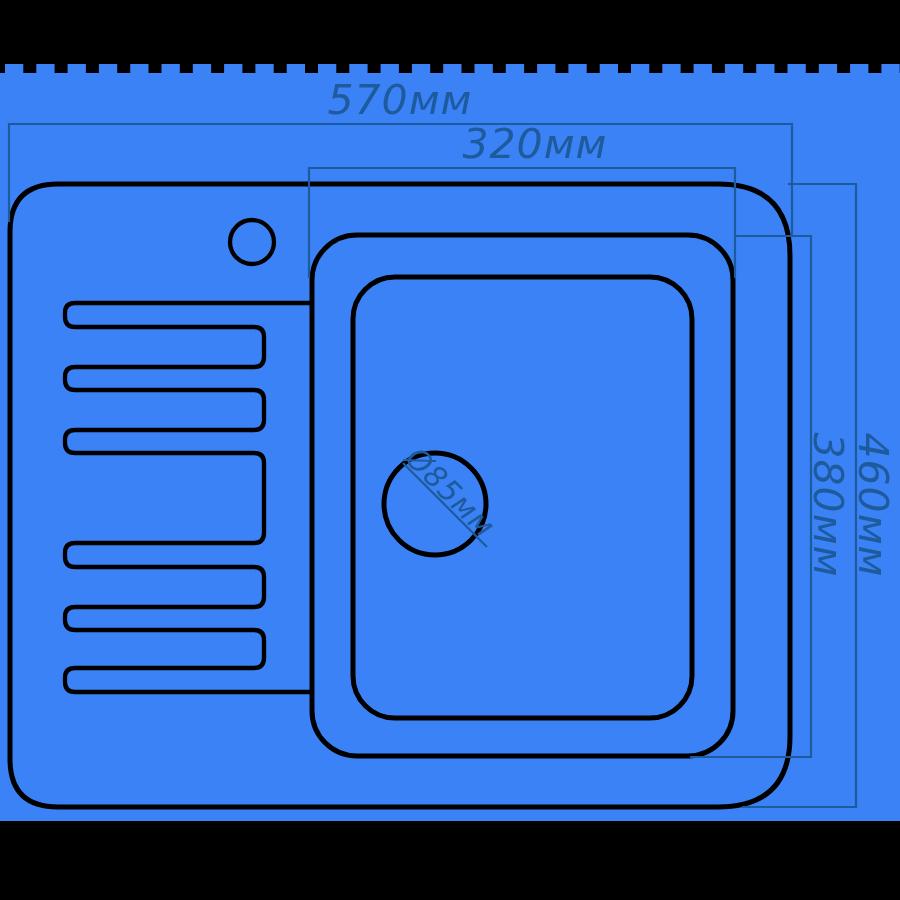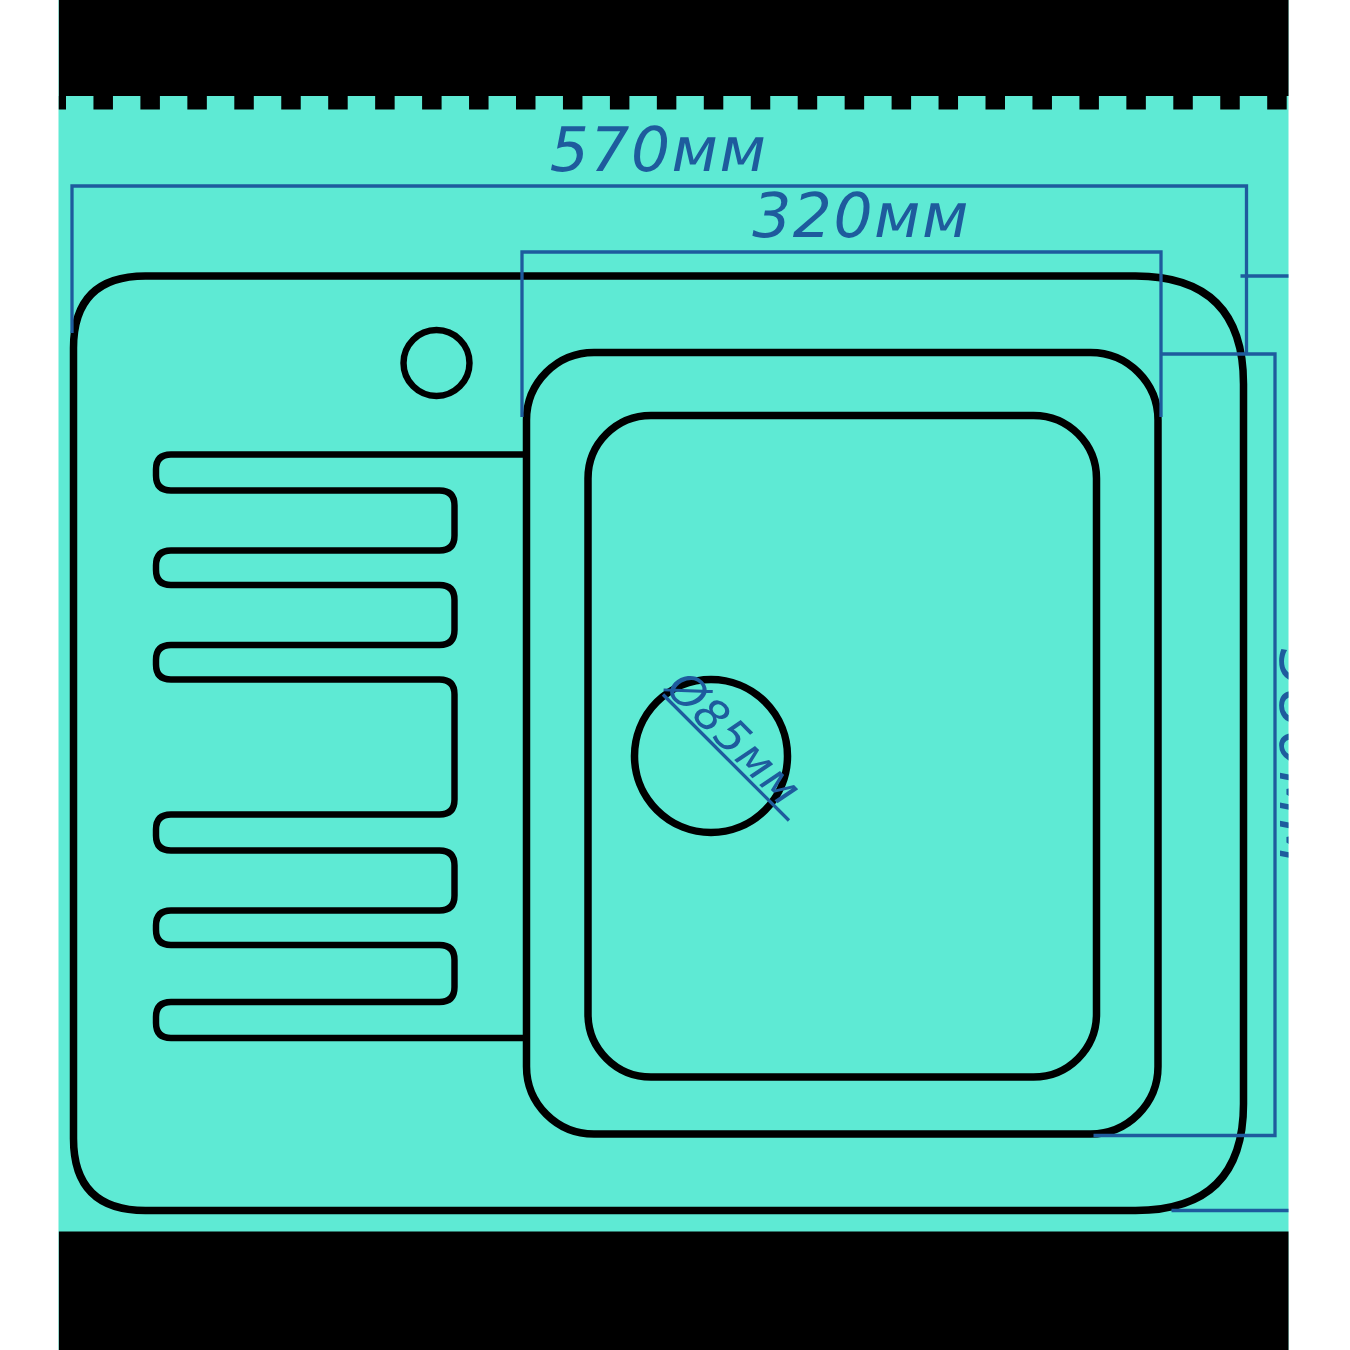--- a/index.html
+++ b/index.html
@@ -2,25 +2,24 @@
 <html><head>
 <meta charset="utf-8">
 <style>
   html, body {
     margin: 0;
     padding: 0;
     background: #ffffff;
   }
   .page {
     position: relative;
-    width: 820px;
+    width: 900px;
     height: 900px;
-    background: #5eead4;
+    background: #3b82f6;
     overflow: hidden;
-    margin-left: 39px;
   }
   svg { display: block; }
 
   .black-outline {
     fill: none;
     stroke: #000000;
     stroke-width: 5;
   }
   .black-outline-thin {
     fill: none;

